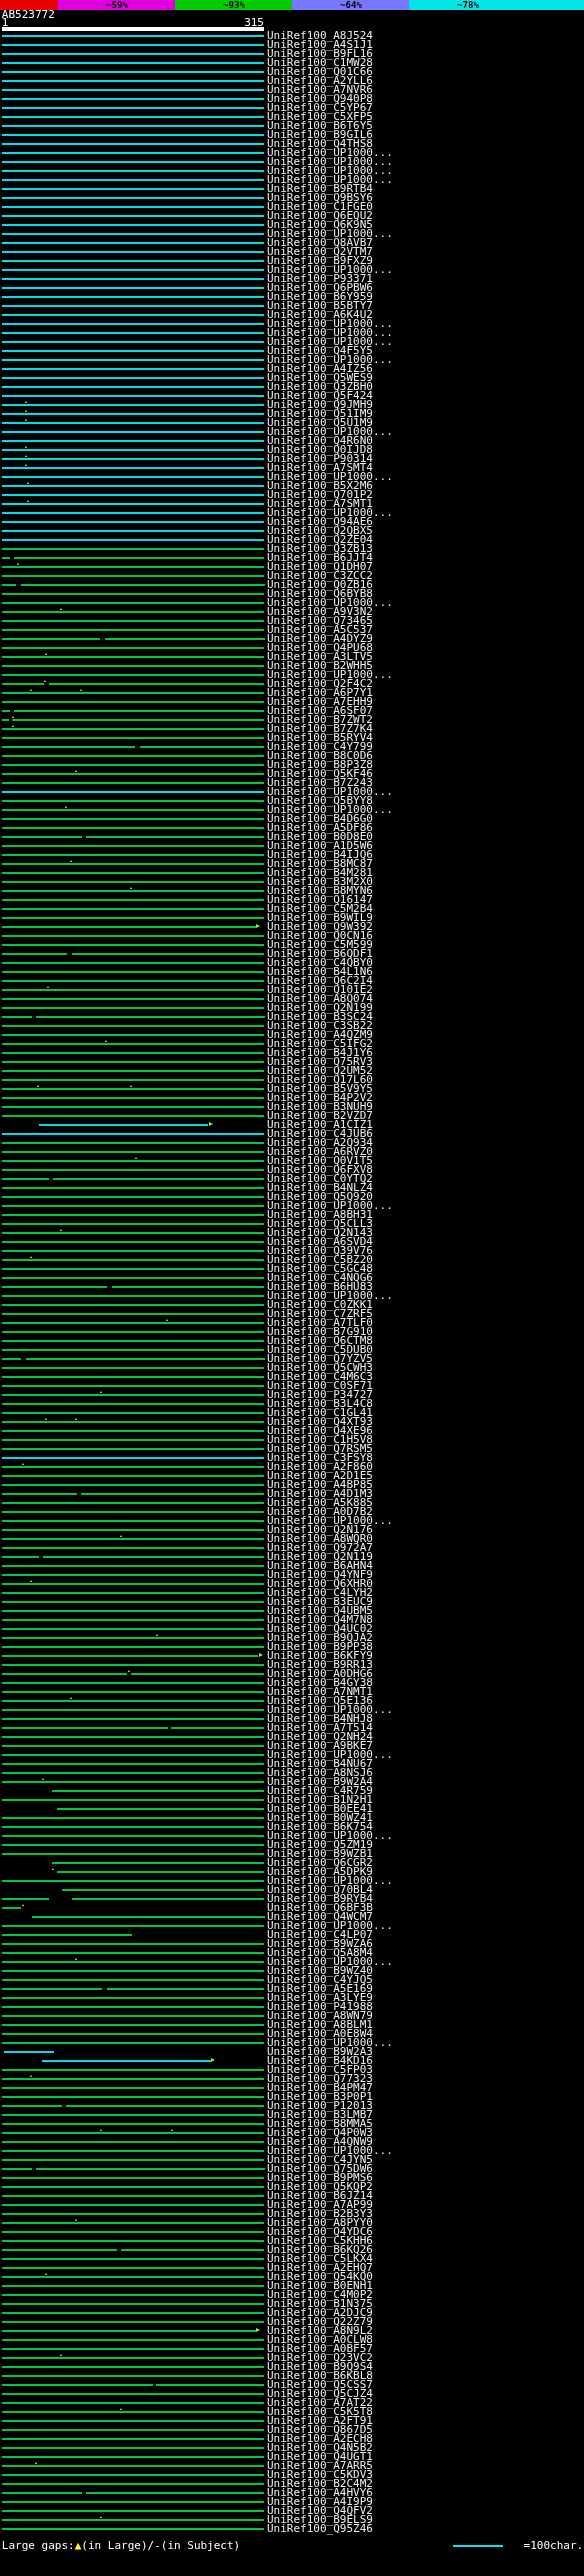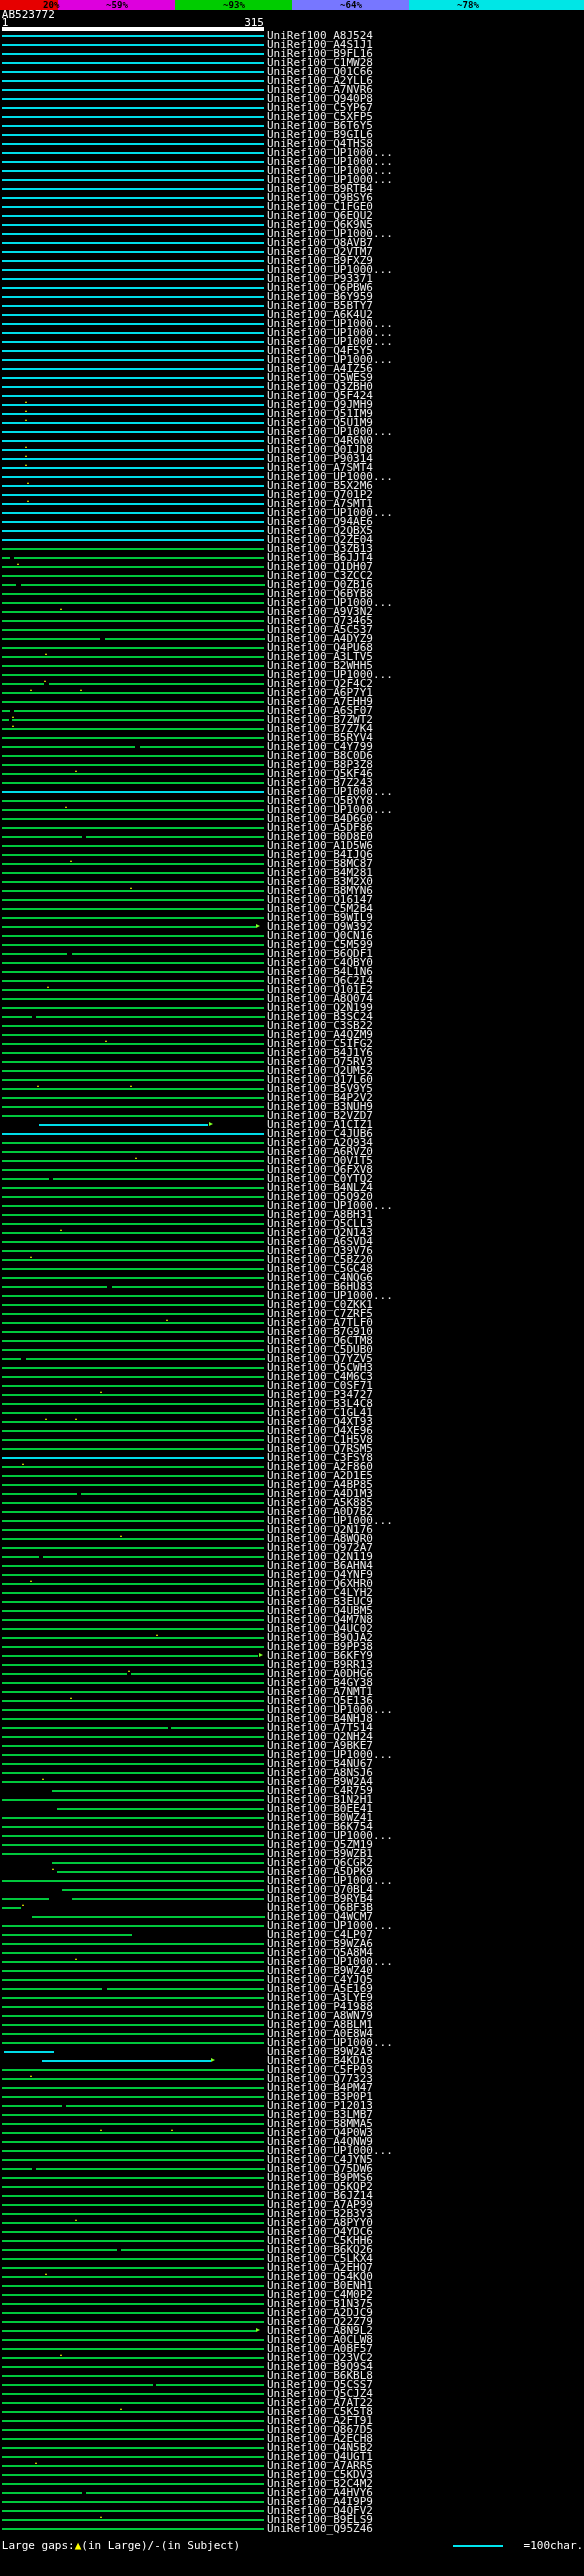--- a/index.html
+++ b/index.html
@@ -26,21 +26,21 @@
              color:#ededed;white-space:nowrap;}
   .footer{position:relative;height:25px;width:585px;font-size:11px;color:#fff;}
   .footer-left{position:absolute;left:1.8px;top:7.3px;line-height:11px;}
   .legend-line{position:absolute;right:82px;top:12px;width:50px;height:1.8px;}
   .legend-text{position:absolute;right:1.8px;top:7.3px;line-height:11px;}
 </style>
 </head>
 <body>
 
 <div class="scale-bar" style="background: linear-gradient(to right, rgb(230, 0, 0) 0%, rgb(230, 0, 0) 10%, rgb(221, 0, 221) 10%, rgb(221, 0, 221) 30%, rgb(0, 204, 0) 30%, rgb(0, 204, 0) 50%, rgb(119, 119, 255) 50%, rgb(119, 119, 255) 70%, rgb(0, 230, 230) 70%, rgb(0, 230, 230) 100%);">
-    <span class="scale-tick" style="left: 43px;">20%</span>
+    <span class="scale-tick" style="left: 43px; margin-top: 44px;">20%</span>
     <span class="scale-tick" style="left: 106px;">~59%</span>
     <span class="scale-tick" style="left: 223px;">~93%</span>
     <span class="scale-tick" style="left: 340px;">~64%</span>
     <span class="scale-tick" style="left: 457px;">~78%</span>
   </div>
 
 <div class="query-block">
   <div class="query-name">AB523772</div>
   <div class="query-coords">
     <span class="q-start">1</span>

